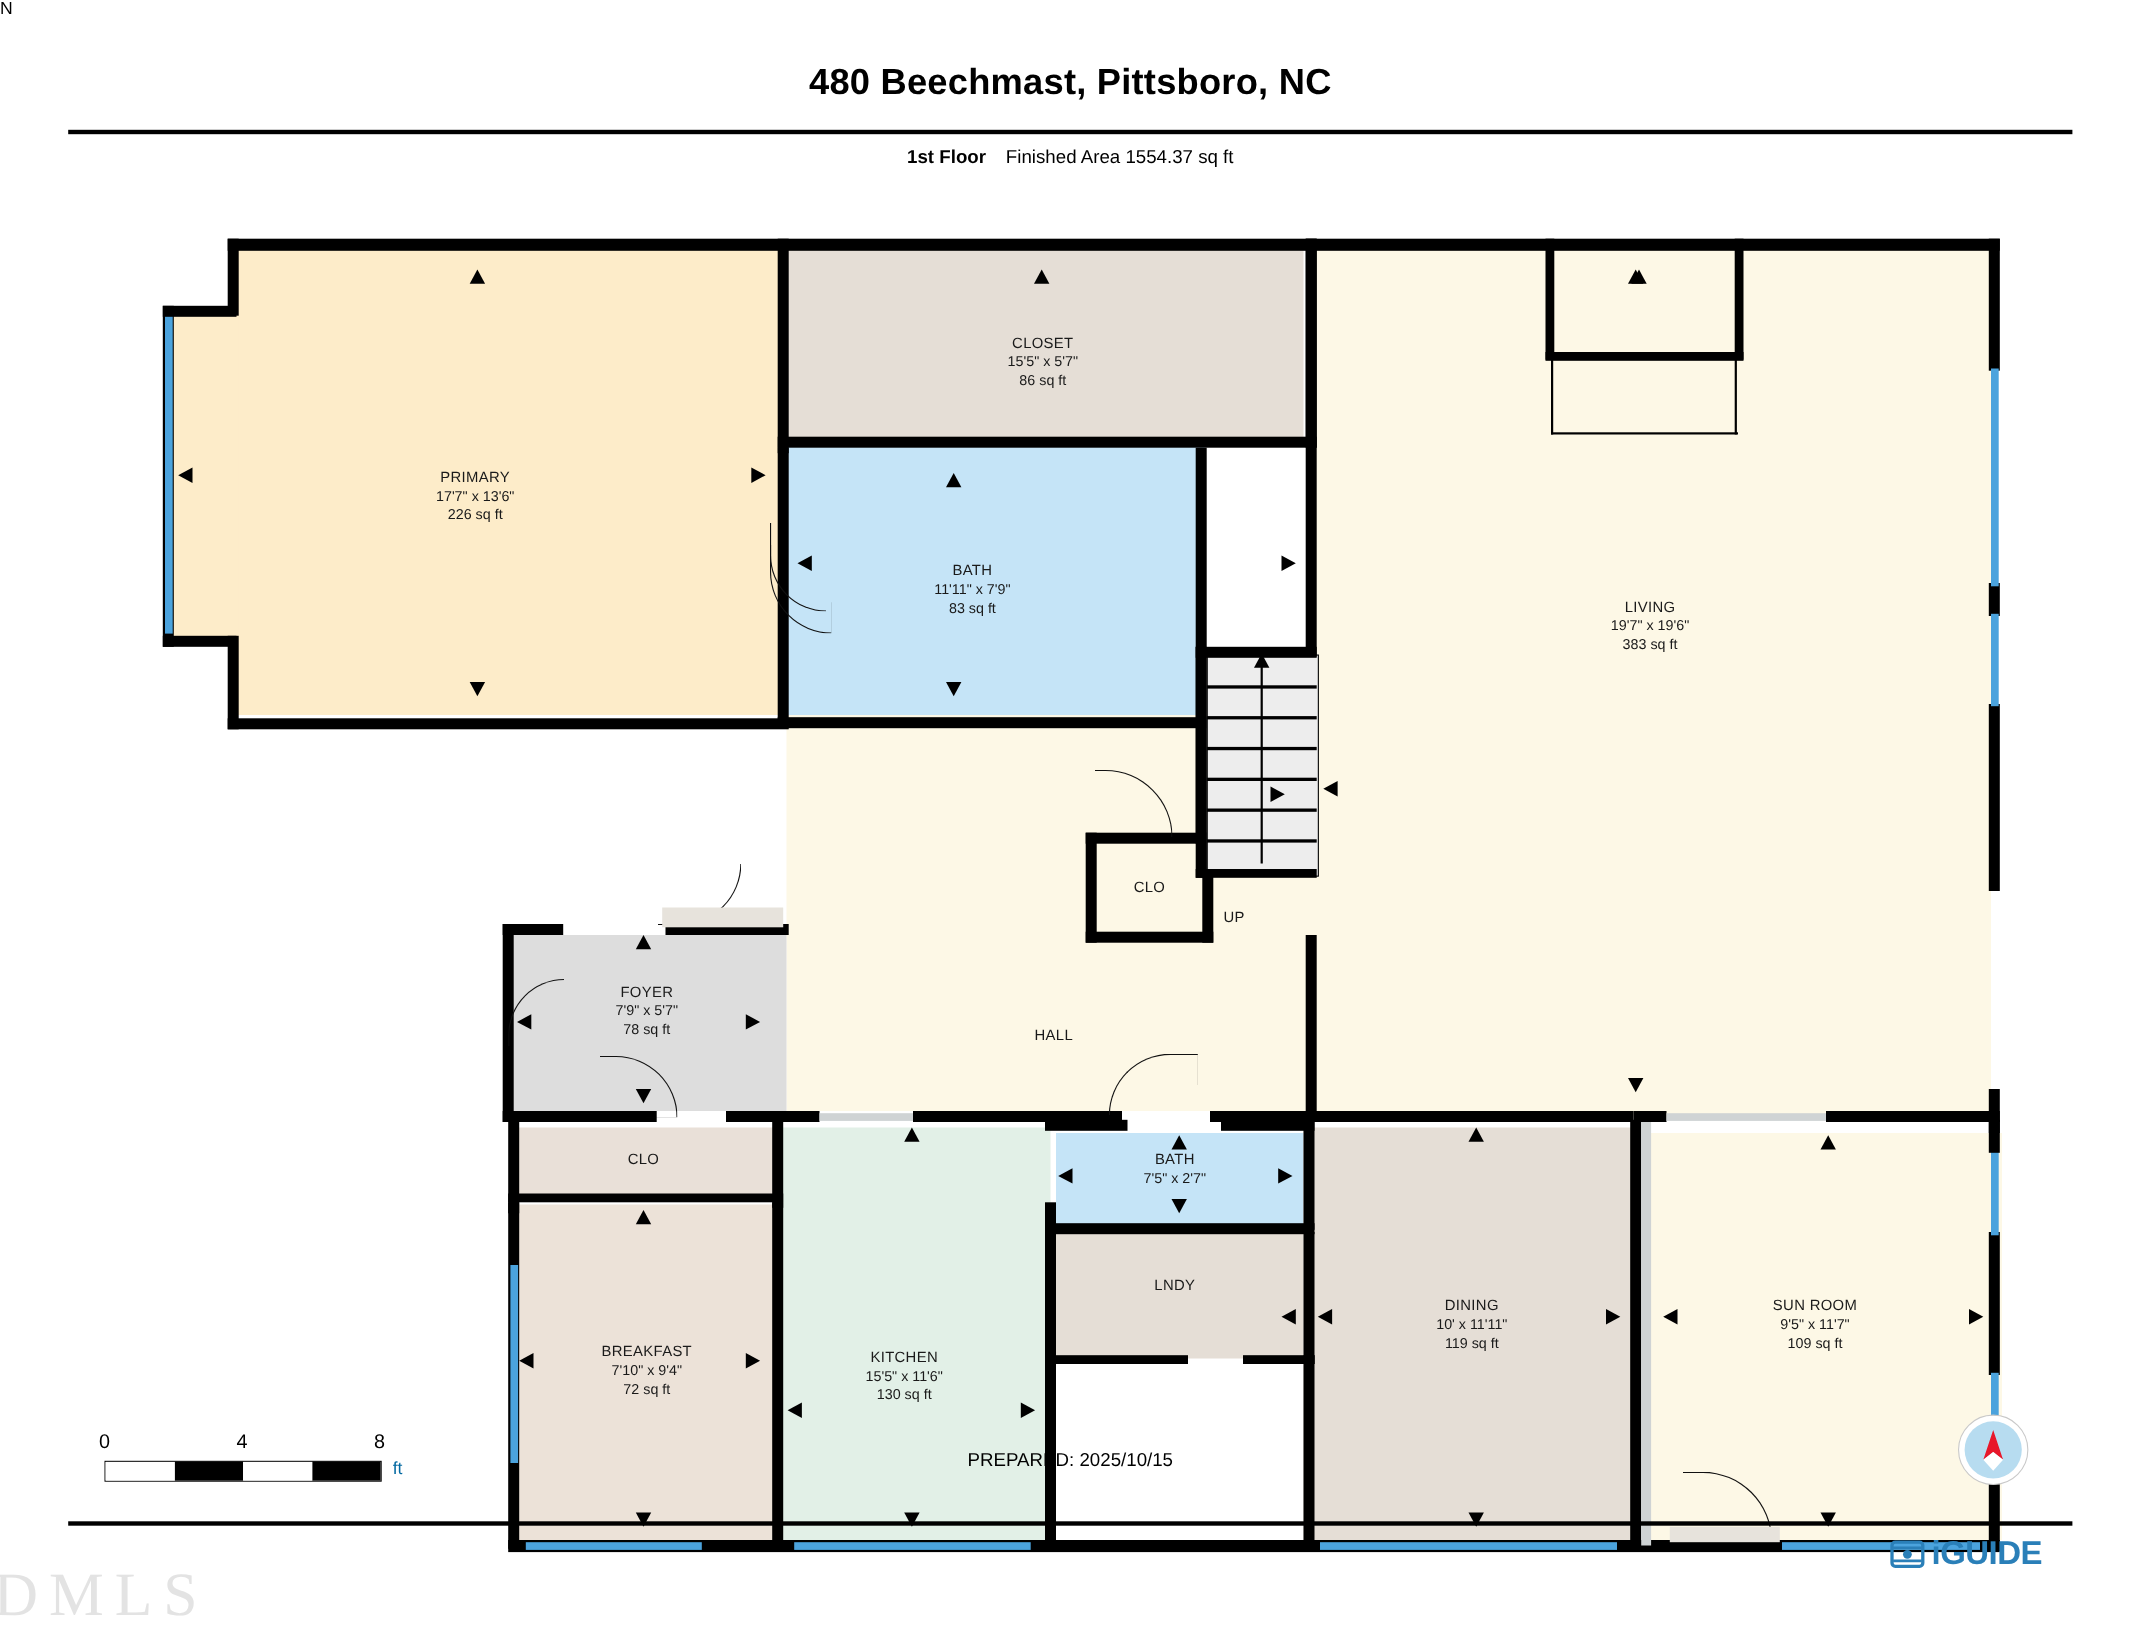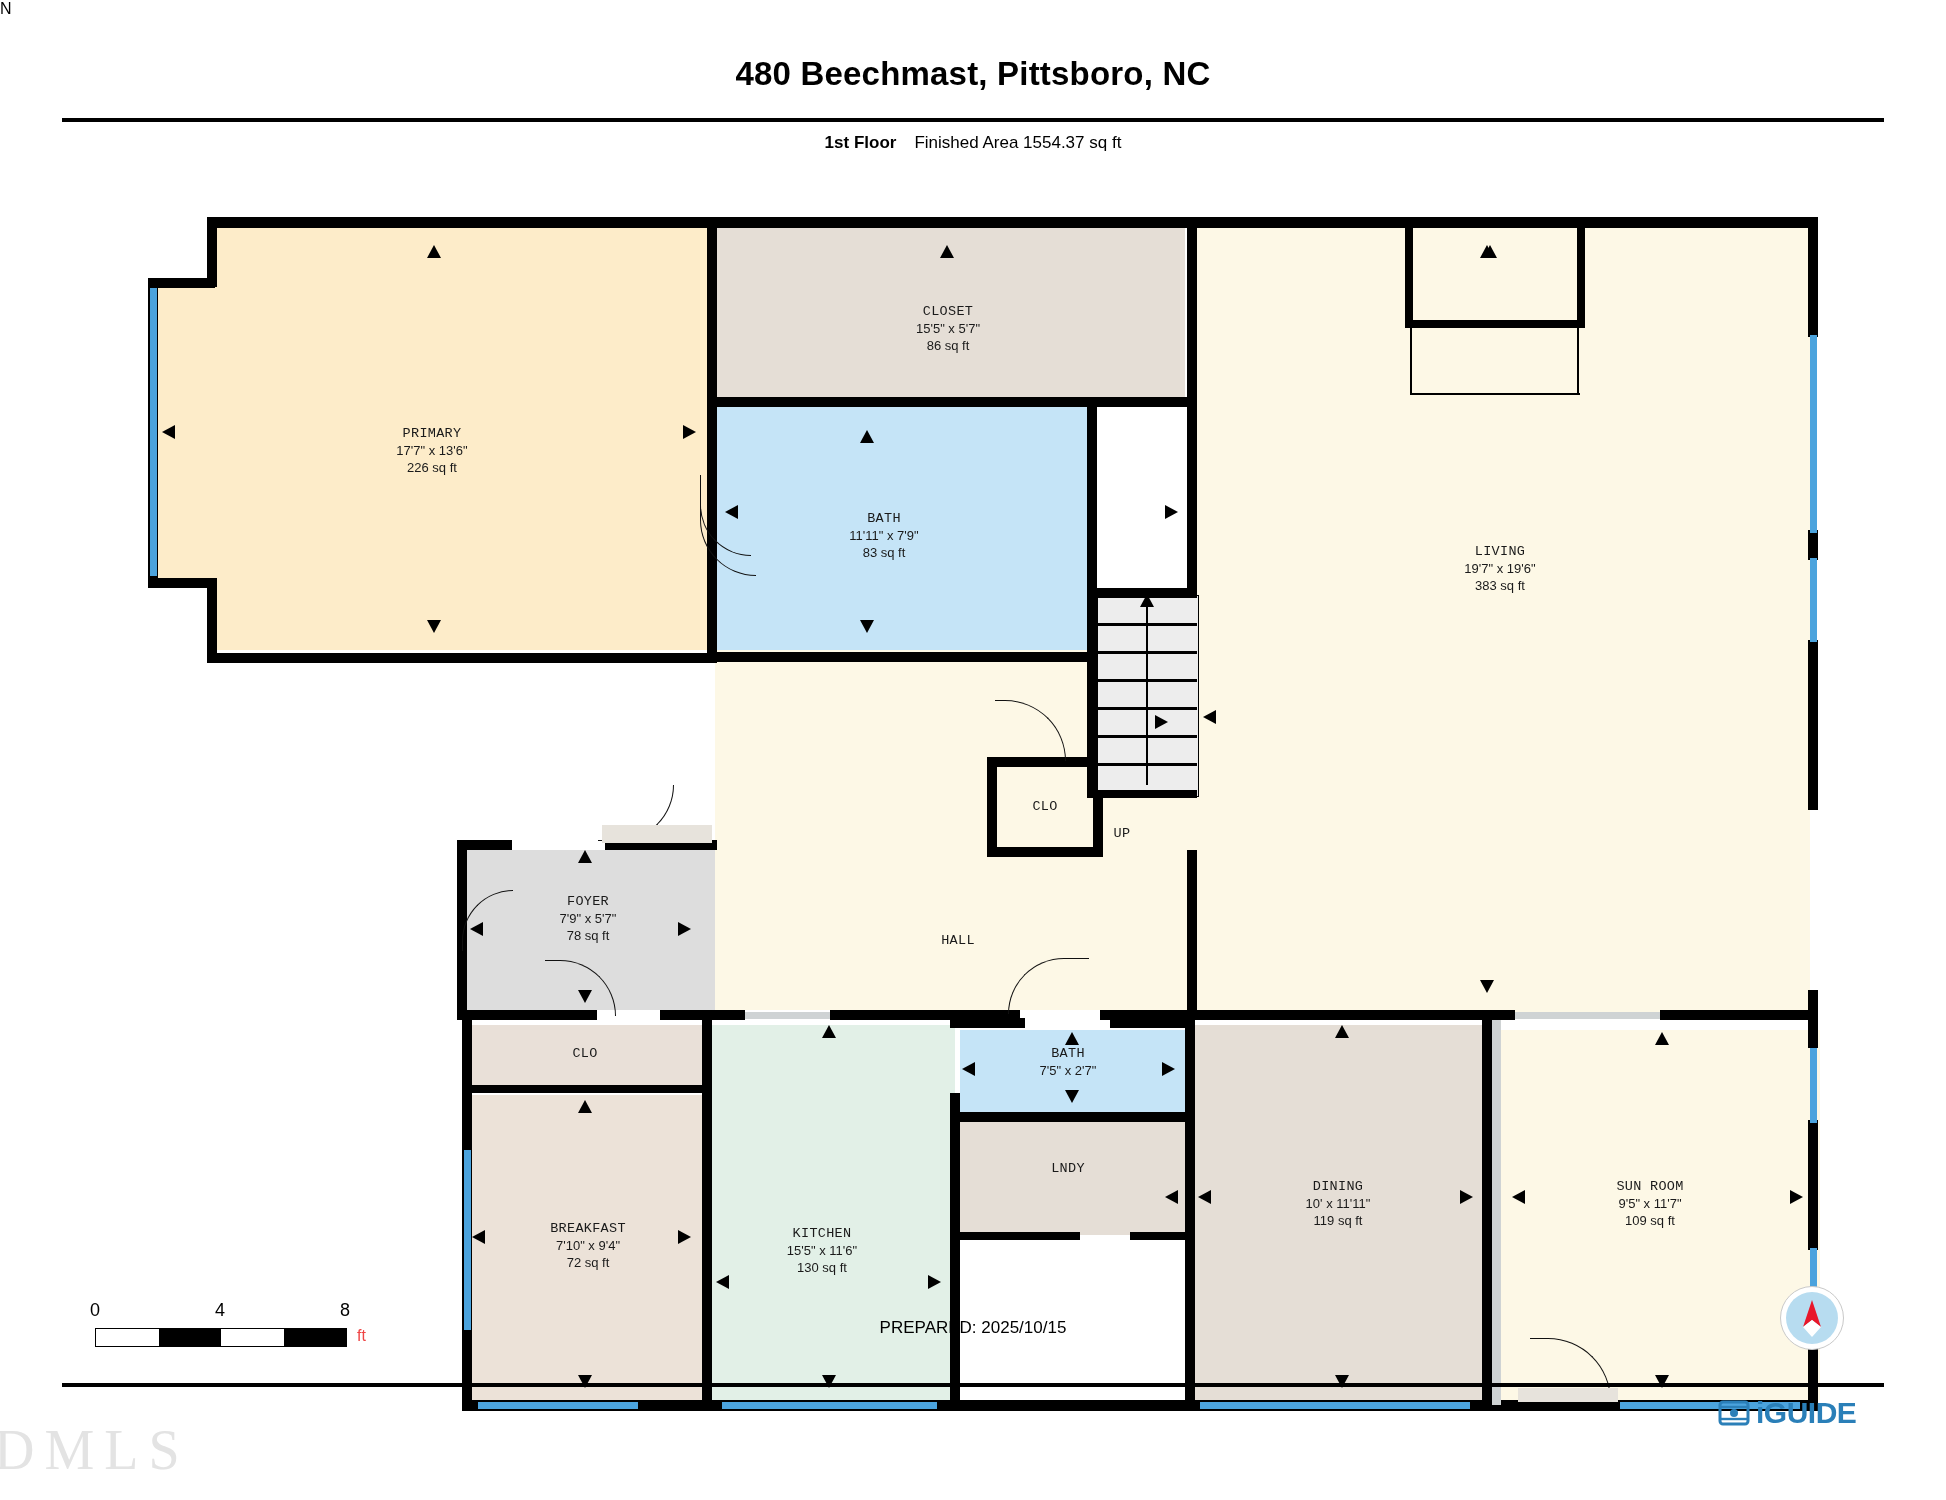--- a/index.html
+++ b/index.html
@@ -31,21 +31,21 @@
   .room{position:absolute;box-sizing:border-box;}
   .wall{position:absolute;background:#000;}
   .win{position:absolute;background:#4ba3dd;}
   .winframe{position:absolute;background:#cfd3d4;}
 
   .label{
     position:absolute;text-align:center;color:#1a1a1a;
     font-size:13px;line-height:17px;white-space:nowrap;
     transform:translateX(-50%);
   }
-  .label .nm{font-size:13.5px;letter-spacing:.3px;font-family:Liberation Mono, monospace;}
+  .label .nm{font-size:13.5px;letter-spacing:.3px;}
   .label .dim{font-size:13px;}
   .label .ar{font-size:13px;}
   .label.small{font-size:14px;}
 
   .arrow{position:absolute;width:0;height:0;}
   .ar-u{border-left:7px solid transparent;border-right:7px solid transparent;border-bottom:13px solid #000;}
   .ar-d{border-left:7px solid transparent;border-right:7px solid transparent;border-top:13px solid #000;}
   .ar-l{border-top:7px solid transparent;border-bottom:7px solid transparent;border-right:13px solid #000;}
   .ar-r{border-top:7px solid transparent;border-bottom:7px solid transparent;border-left:13px solid #000;}
   .door-arc{position:absolute;border:1.4px solid #111;background:transparent;}
@@ -53,21 +53,21 @@
   .stairtread{position:absolute;background:#e8e8e8;border:1.5px solid #000;}
   .stairarrow{position:absolute;background:#000;width:1.5px;}
 
   
   .scalewrap{position:absolute;left:95px;top:1300px;}
   .scalebar{position:absolute;left:0;top:28px;width:250px;height:17px;border:1.5px solid #000;display:flex;}
   .scalebar i{flex:1;display:block;}
   .scalebar i.b{background:#000;}
   .scalebar i.w{background:#fff;}
   .sctick{position:absolute;top:0;font-size:18px;color:#000;transform:translateX(-50%);}
-  .scunit{position:absolute;left:262px;top:27px;font-size:16px;color:#ef4444;}
+  .scunit{position:absolute;left:262px;top:27px;font-size:16px;color:#0369a1;}
 
   .prepared{position:absolute;left:0;top:1318px;width:100%;text-align:center;font-size:17px;color:#000;}
 
   .compass{position:absolute;left:1780px;top:1286px;width:62px;height:62px;border-radius:50%;
            border:1.5px solid #c9c9c9;background:#fff;}
   .compass .disc{position:absolute;left:5px;top:5px;width:52px;height:52px;border-radius:50%;background:#b7dcf0;}
 
   .rule-bot{position:absolute;left:62px;top:1383px;width:1822px;height:4px;background:#000;}
   .disclaimer{position:absolute;left:70px;top:1398px;font-size:15.5px;color:#111;}
 

